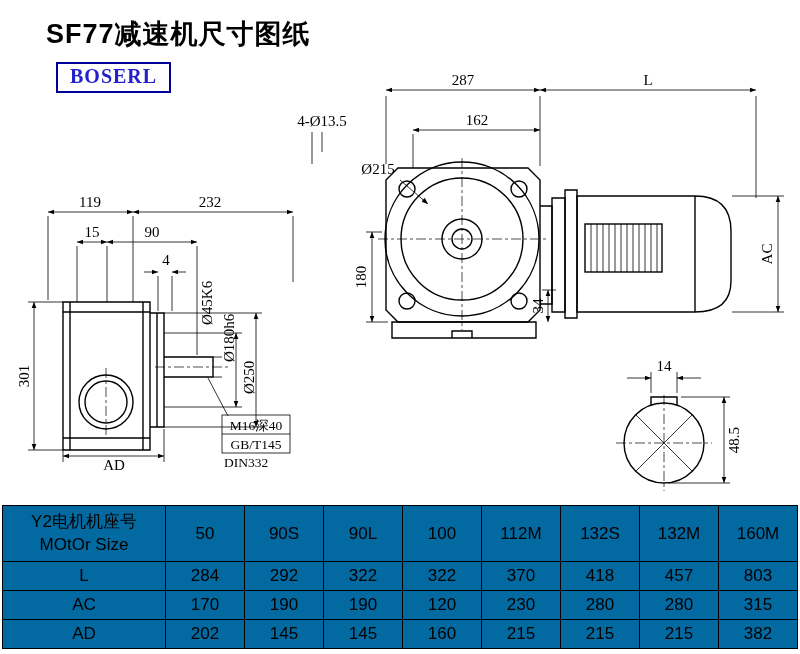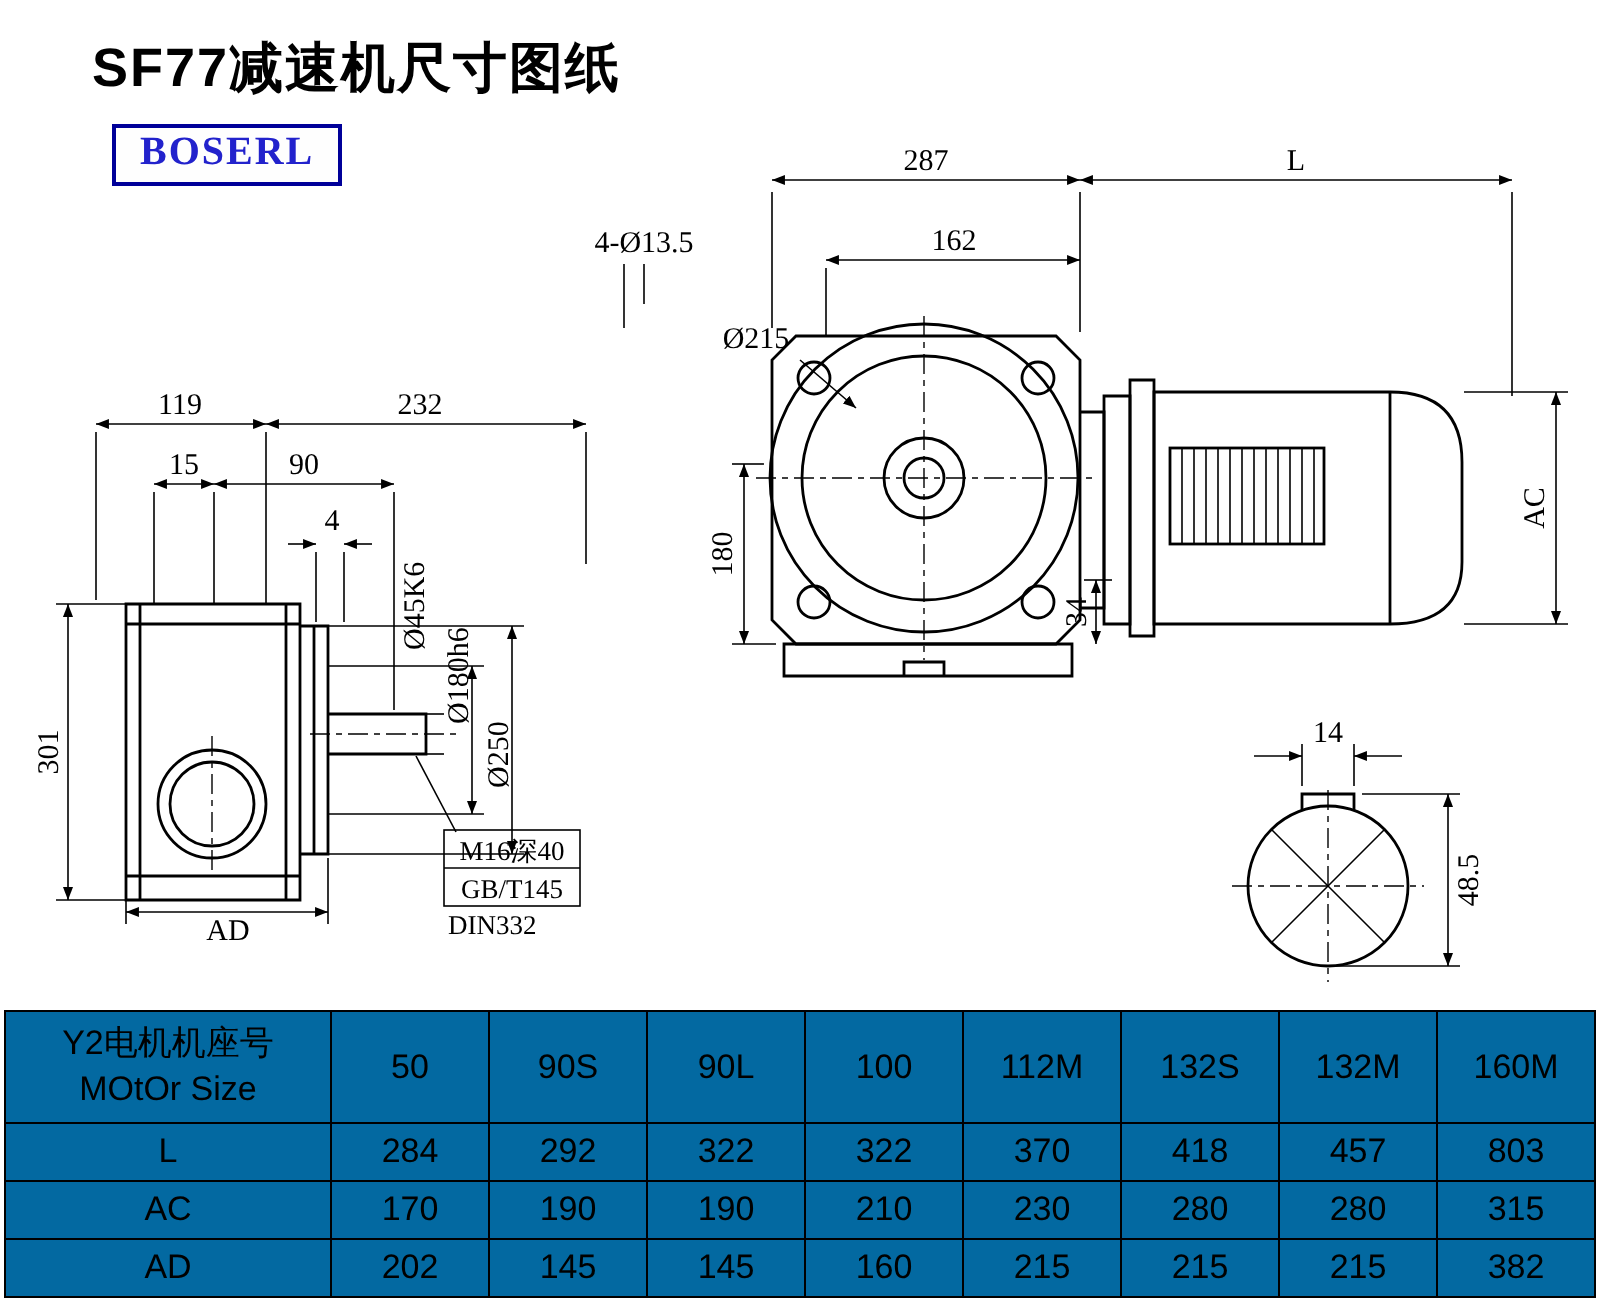--- a/index.html
+++ b/index.html
@@ -250,21 +250,21 @@
         <td>370</td>
         <td>418</td>
         <td>457</td>
         <td>803</td>
       </tr>
       <tr>
         <td>AC</td>
         <td>170</td>
         <td>190</td>
         <td>190</td>
-        <td>210</td>
+        <td>120</td>
         <td>230</td>
         <td>280</td>
         <td>280</td>
         <td>315</td>
       </tr>
       <tr>
         <td>AD</td>
         <td>202</td>
         <td>145</td>
         <td>145</td>

